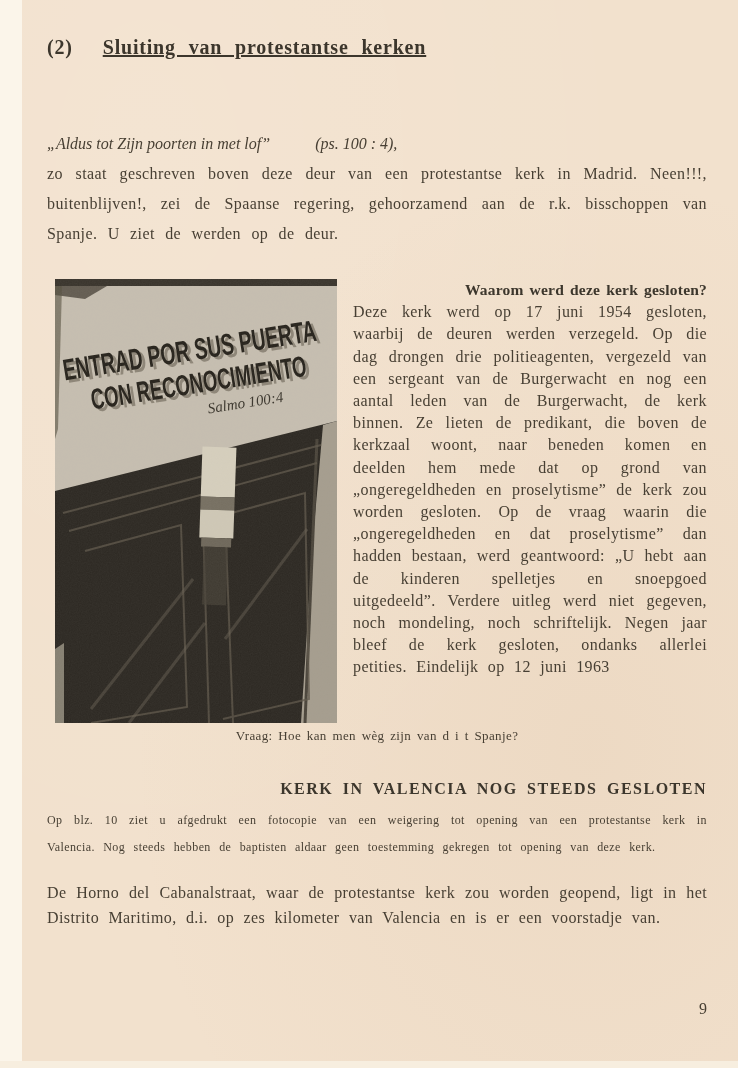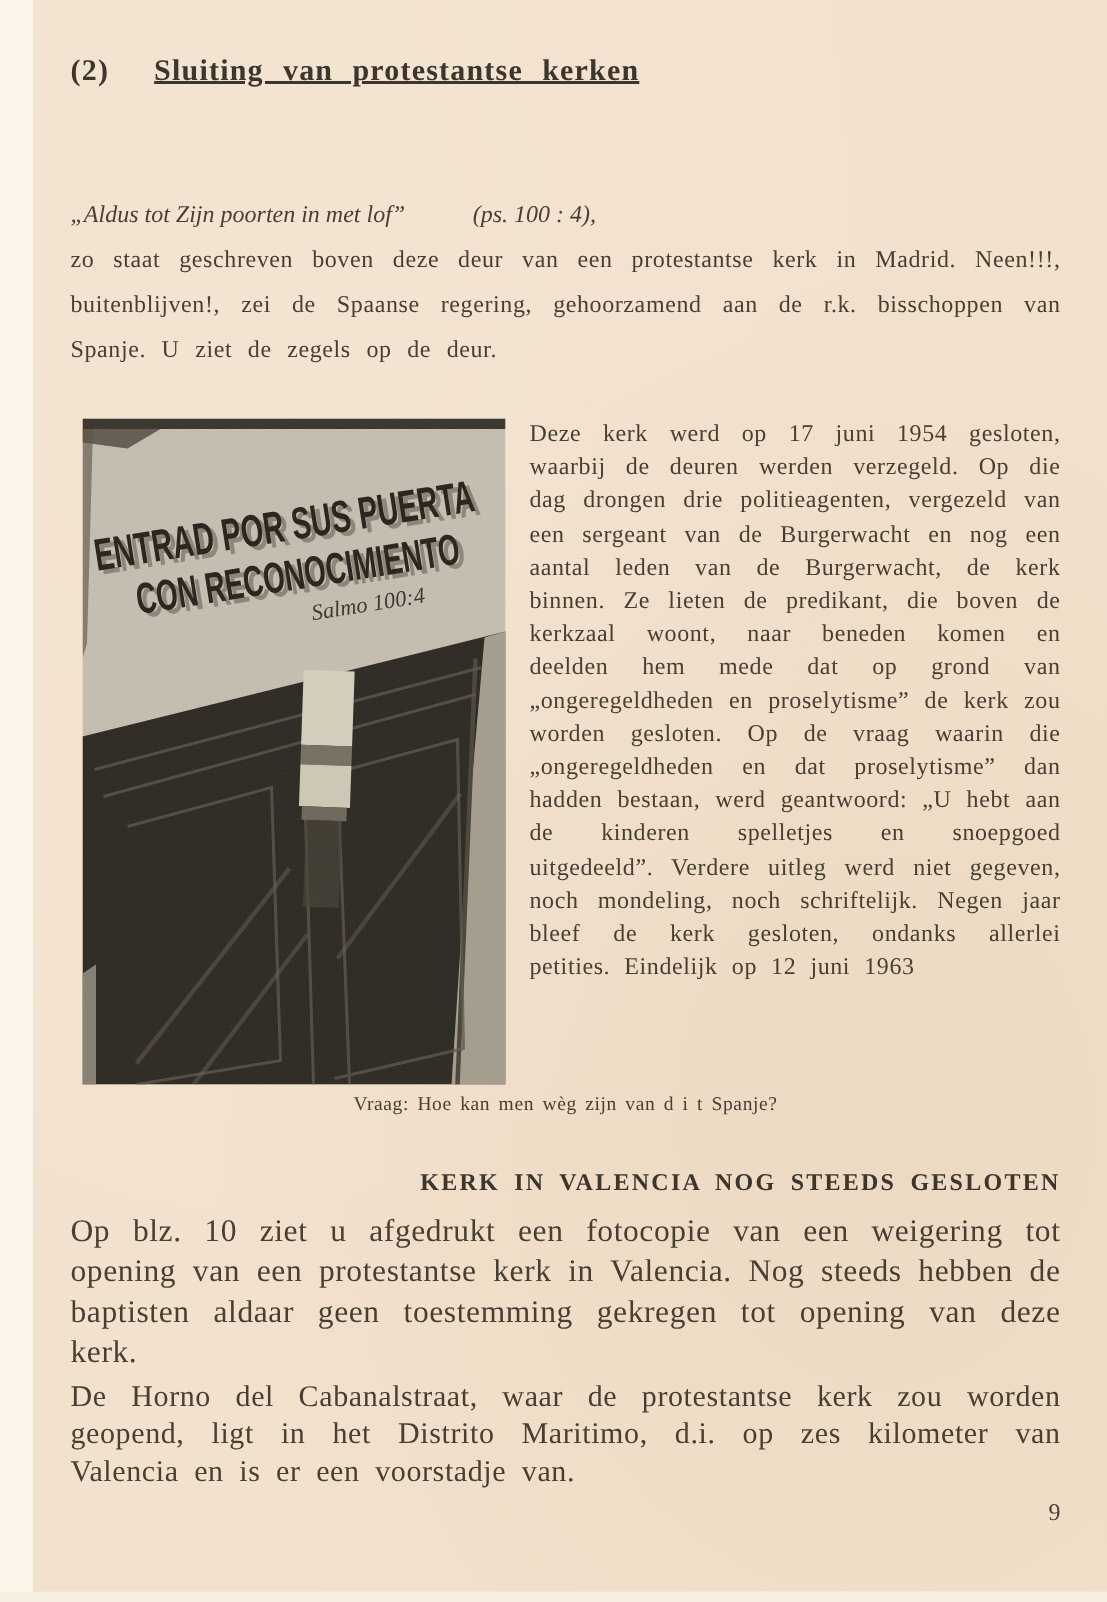--- a/index.html
+++ b/index.html
@@ -33,23 +33,23 @@
     text-align:justify;letter-spacing:0.4px;word-spacing:5px;}
   .col-heading{font-weight:bold;text-align:right;font-size:15.5px;
     letter-spacing:0.2px;word-spacing:2px;color:#3c362c;}
 
   .continuation{margin-top:4px;font-size:16px;line-height:25px;
     text-align:justify;letter-spacing:0.4px;word-spacing:5px;}
   .question{font-size:13px;line-height:25px;letter-spacing:0.4px;word-spacing:2px;text-align:center;}
 
   .valencia-heading{margin-top:32px;font-weight:bold;font-size:16px;
     text-align:right;letter-spacing:1.5px;word-spacing:4px;color:#3c362c;}
-  .valencia-p1{margin-top:9px;font-size:21px;line-height:27px;
+  .valencia-p1{margin-top:9px;font-size:12px;line-height:27px;
     text-align:justify;letter-spacing:0.4px;word-spacing:5px;}
-  .valencia-p2{margin-top:4px;font-size:20px;line-height:25px;
+  .valencia-p2{margin-top:19px;font-size:16px;line-height:25px;
     text-align:justify;letter-spacing:0.4px;word-spacing:5px;}
 
   .page-number{position:absolute;left:0;top:1000px;width:660px;
     text-align:right;font-size:16px;}
 </style>
 </head>
 <body>
 
 <div class="edge-left"></div>
 <div class="edge-bottom"></div>
@@ -58,21 +58,21 @@
 
   <div class="title">
     <span class="idx">(2)</span>
     <span class="txt">Sluiting van protestantse kerken</span>
   </div>
 
   <div class="intro">
     <div class="quote-line">
       <span>„Aldus tot Zijn poorten in met lof”</span><span class="quote-ref">(ps. 100 : 4),</span>
     </div>
-    <div class="intro-body">zo staat geschreven boven deze deur van een protestantse kerk in Madrid. Neen!!!, buitenblijven!, zei de Spaanse regering, gehoorzamend aan de r.k. bisschoppen van Spanje. U ziet de zegels op de deur.</div>
+    <div class="intro-body">zo staat geschreven boven deze deur van een protestantse kerk in Madrid. Neen!!!, buitenblijven!, zei de Spaanse regering, gehoorzamend aan de r.k. bisschoppen van Spanje. U ziet de werden op de deur.</div>
   </div>
 
   <div class="two-col">
 
     <svg class="photo" viewBox="0 0 282 444" xmlns="http://www.w3.org/2000/svg">
       <defs>
         <filter id="grain" x="0" y="0" width="100%" height="100%">
           <feTurbulence type="fractalNoise" baseFrequency="0.9" numOctaves="2" result="n"></feTurbulence>
           <feColorMatrix in="n" type="matrix" values="0 0 0 0 0.5  0 0 0 0 0.48  0 0 0 0 0.44  0 0 0 0.5 0"></feColorMatrix>
         </filter>
@@ -118,20 +118,21 @@
         <rect x="146" y="218" width="34" height="13" fill="#766f61"></rect>
         <rect x="146" y="231" width="34" height="28" fill="#cfc8b6"></rect>
         <rect x="148" y="259" width="30" height="9" fill="#6e675a"></rect>
         <rect x="151" y="268" width="24" height="58" fill="#474137" opacity="0.7"></rect>
       </g>
 
       <rect x="0" y="0" width="282" height="444" filter="url(#grain)" opacity="0.16"></rect>
     </svg>
 
     <div class="col">
+      <div class="col-heading">Waarom werd deze kerk gesloten?</div>
       <span>Deze kerk werd op 17 juni 1954 gesloten, waarbij de deuren werden verzegeld. Op die dag drongen drie politieagenten, vergezeld van een sergeant van de Burgerwacht en nog een aantal leden van de Burgerwacht, de kerk binnen. Ze lieten de predikant, die boven de kerkzaal woont, naar beneden komen en deelden hem mede dat op grond van „ongeregeldheden en proselytisme” de kerk zou worden gesloten. Op de vraag waarin die „ongeregeldheden en dat proselytisme” dan hadden bestaan, werd geantwoord: „U hebt aan de kinderen spelletjes en snoepgoed uitgedeeld”. Verdere uitleg werd niet gegeven, noch mondeling, noch schriftelijk. Negen jaar bleef de kerk gesloten, ondanks allerlei petities. Eindelijk op 12 juni 1963</span>
     </div>
   </div>
 
   <div class="question">Vraag: Hoe kan men wèg zijn van d i t Spanje?</div>
 
   <div class="valencia-heading">KERK IN VALENCIA NOG STEEDS GESLOTEN</div>
   <div class="valencia-p1">Op blz. 10 ziet u afgedrukt een fotocopie van een weigering tot opening van een protestantse kerk in Valencia. Nog steeds hebben de baptisten aldaar geen toestemming gekregen tot opening van deze kerk.</div>
   <div class="valencia-p2">De Horno del Cabanalstraat, waar de protestantse kerk zou worden geopend, ligt in het Distrito Maritimo, d.i. op zes kilometer van Valencia en is er een voorstadje van.</div>
 

